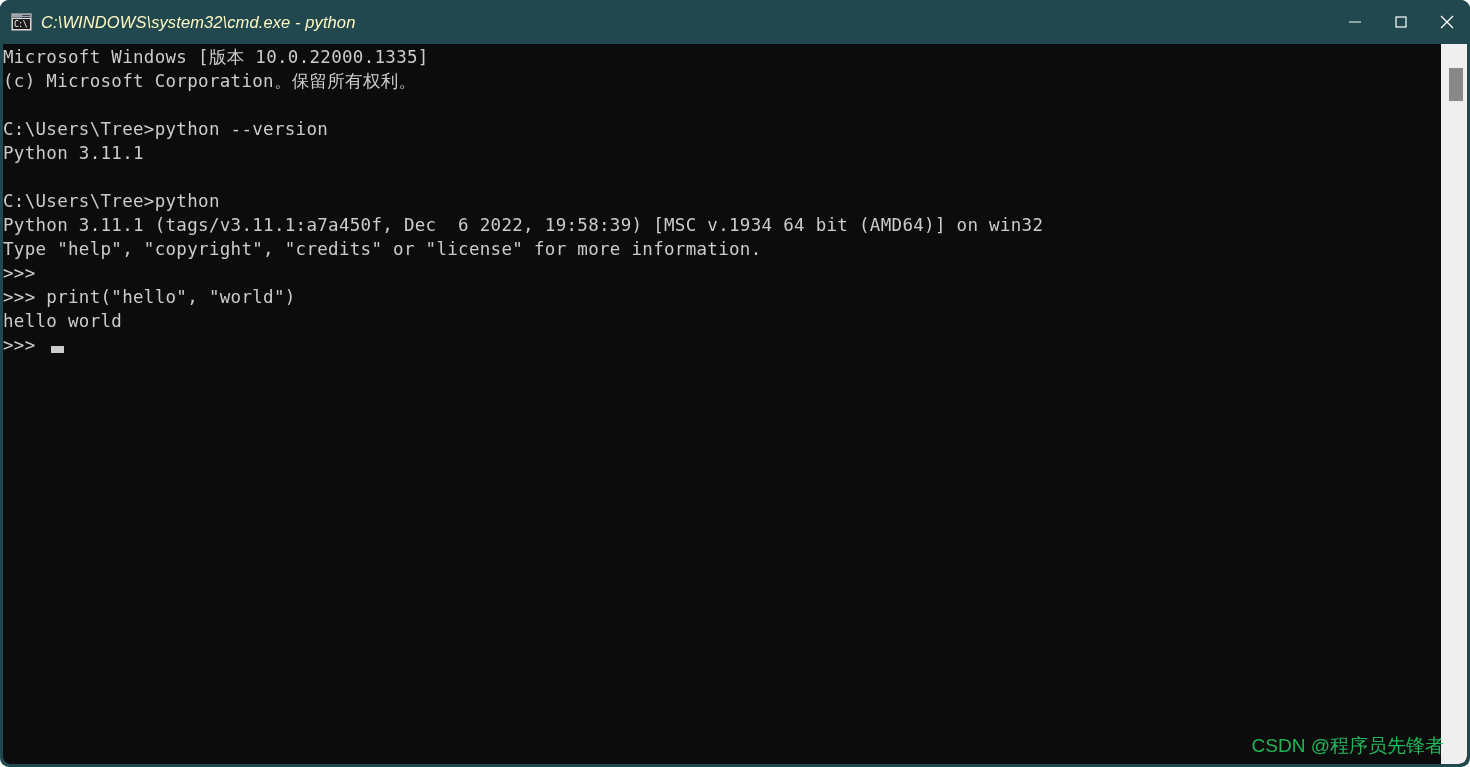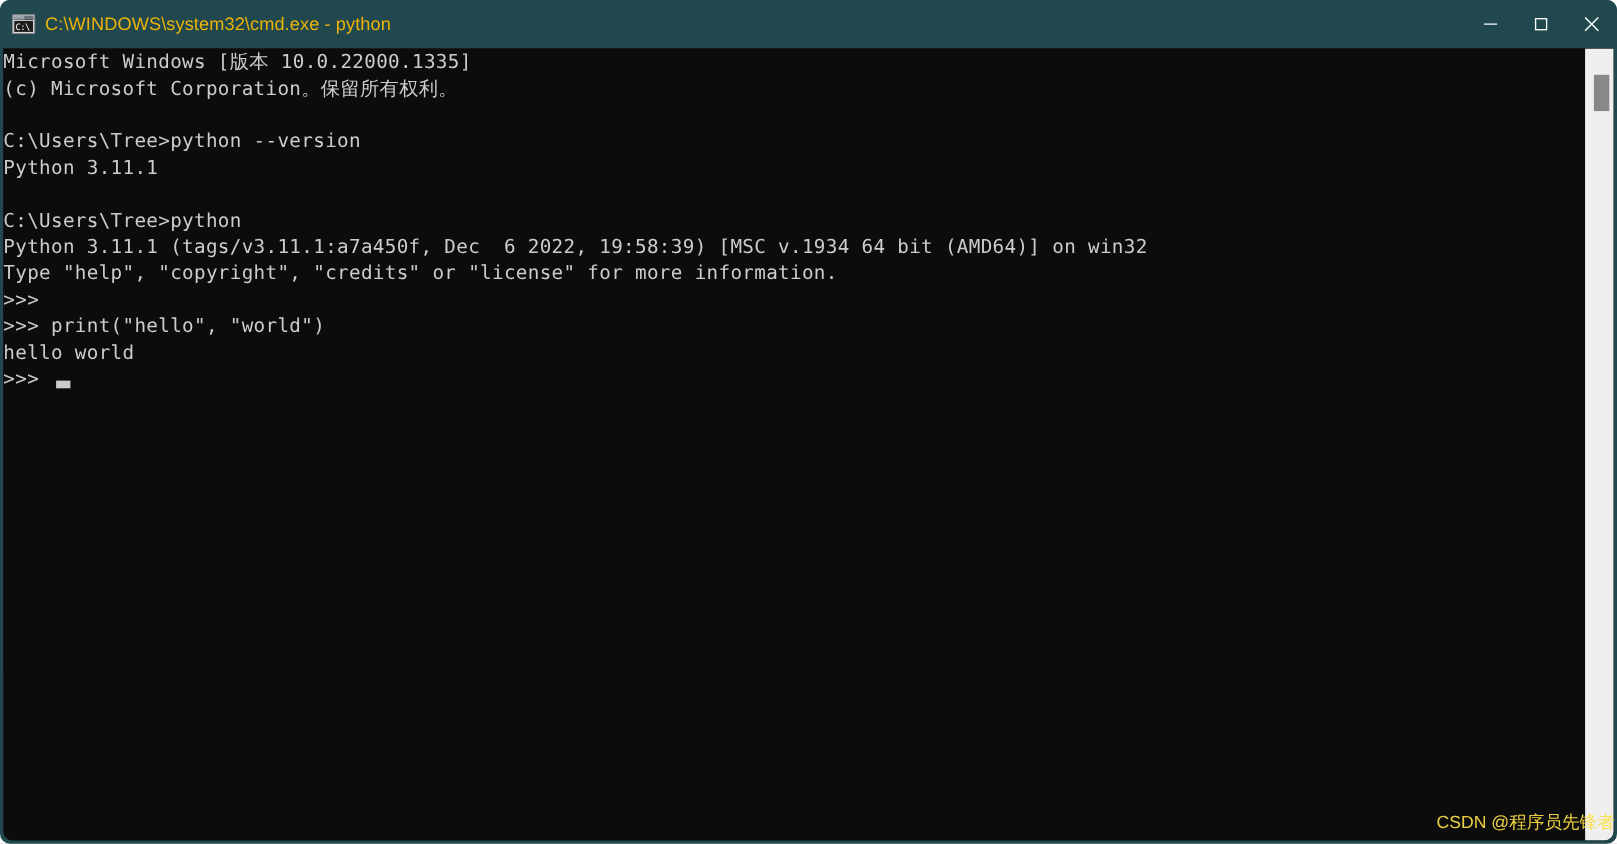--- a/index.html
+++ b/index.html
@@ -81,26 +81,27 @@
     font-family: "DejaVu Sans Mono", monospace;
     font-size: 8px;
     line-height: 11px;
     letter-spacing: -0.5px;
     text-align: left;
     padding-left: 1px;
     overflow: hidden;
   }
 
   .title-text {
-    color: #eab308;
+    color: #fef9c3;
     font-size: 16.5px;
     font-family: "Liberation Sans", sans-serif;
     letter-spacing: 0.1px;
     white-space: nowrap;
     line-height: 44px;
+    font-style: italic;
   }
 
   .win-controls {
     position: absolute;
     right: 0;
     top: 0;
     height: 44px;
     display: flex;
     align-items: stretch;
   }
@@ -174,24 +175,24 @@
     left: 8px;
     top: 24px;
     width: 14px;
     height: 33px;
     background: #888888;
   }
 
   
   .watermark {
     position: absolute;
-    right: 2px;
+    right: 26px;
     bottom: 8px;
-    color: #fde047;
-    font-size: 16px;
+    color: #22c55e;
+    font-size: 19px;
     font-family: "Liberation Sans", sans-serif;
     white-space: nowrap;
     opacity: 0.92;
   }
 </style>
 </head>
 <body>
 
 <div class="window">
 

